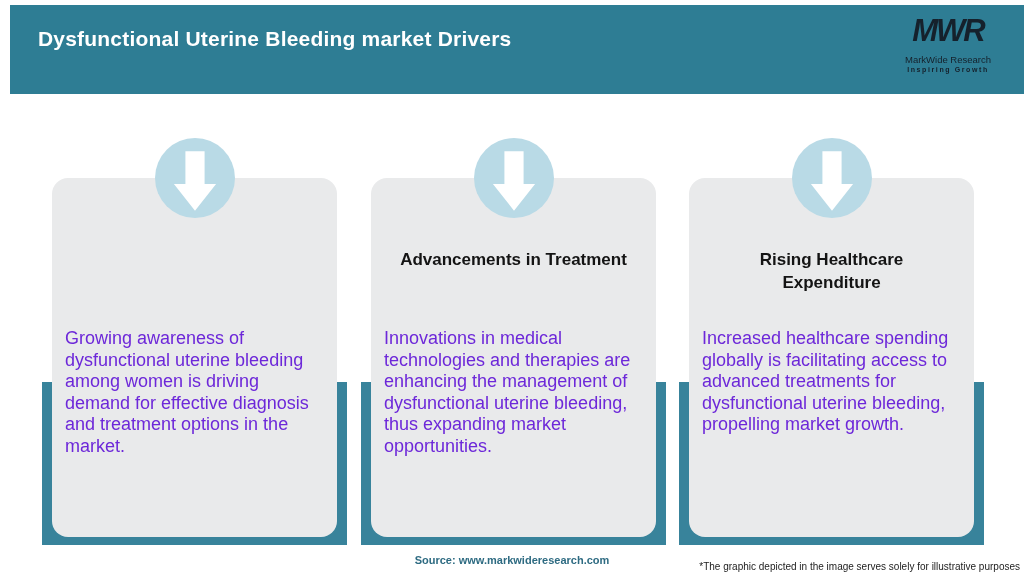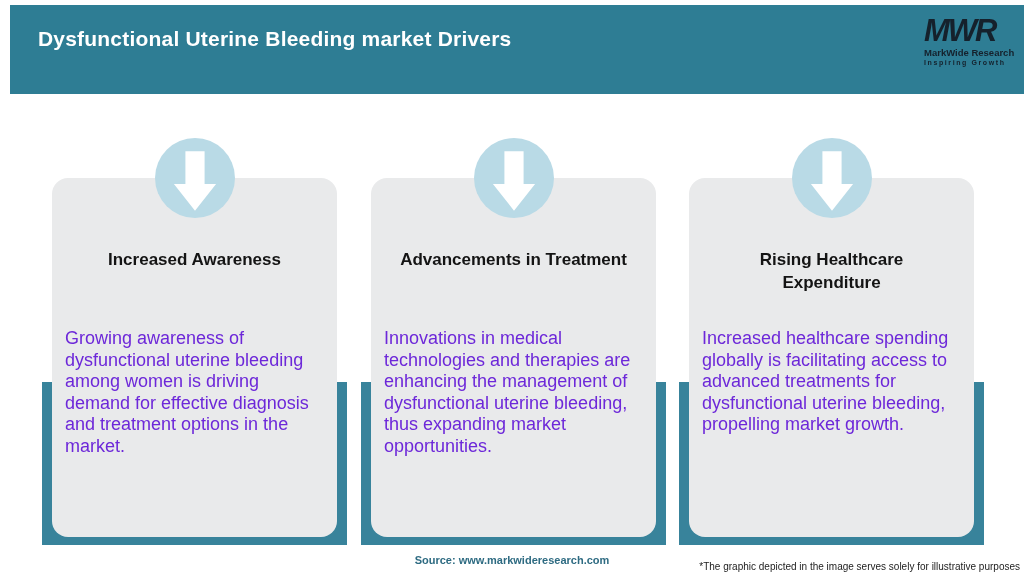--- a/index.html
+++ b/index.html
@@ -24,36 +24,36 @@
   .header-title {
     position: absolute;
     left: 28px; top: 22px;
     color: #ffffff;
     font-size: 21px;
     font-weight: bold;
     letter-spacing: 0.2px;
   }
   .logo {
     position: absolute;
-    right: 0; top: 10px;
+    right: 26px; top: 10px;
     width: 100px;
-    text-align: left;
+    text-align: center;
     color: #15212c;
   }
   .logo-mark {
     font-size: 31px;
     font-weight: bold;
     font-style: italic;
     letter-spacing: -2px;
     line-height: 1.0;
   }
   .logo-name {
     font-size: 9.5px;
-    font-weight: bold;
-    margin-top: 1px;
+    font-weight: normal;
+    margin-top: 8px;
     white-space: nowrap;
   }
   .logo-tagline {
     font-size: 7px;
     font-weight: bold;
     letter-spacing: 1.6px;
     margin-top: 1px;
     white-space: nowrap;
   }
 
@@ -145,21 +145,20 @@
       <div class="logo-name">MarkWide Research</div>
       <div class="logo-tagline">Inspiring Growth</div>
     </div>
   </div>
 
   <div class="teal-back c1"></div>
   <div class="teal-back c2"></div>
   <div class="teal-back c3"></div>
 
   <div class="card c1">
-    <div class="card-title">Increased Awareness</div>
     <div class="card-body">Growing awareness of dysfunctional uterine bleeding among women is driving demand for effective diagnosis and treatment options in the market.</div>
   </div>
 
   <div class="card c3">
     <div class="card-title">Rising Healthcare
 Expenditure</div>
     <div class="card-body">Increased healthcare spending globally is facilitating access to advanced treatments for dysfunctional uterine bleeding, propelling market growth.</div>
   </div>
 
   <div class="card c2">

